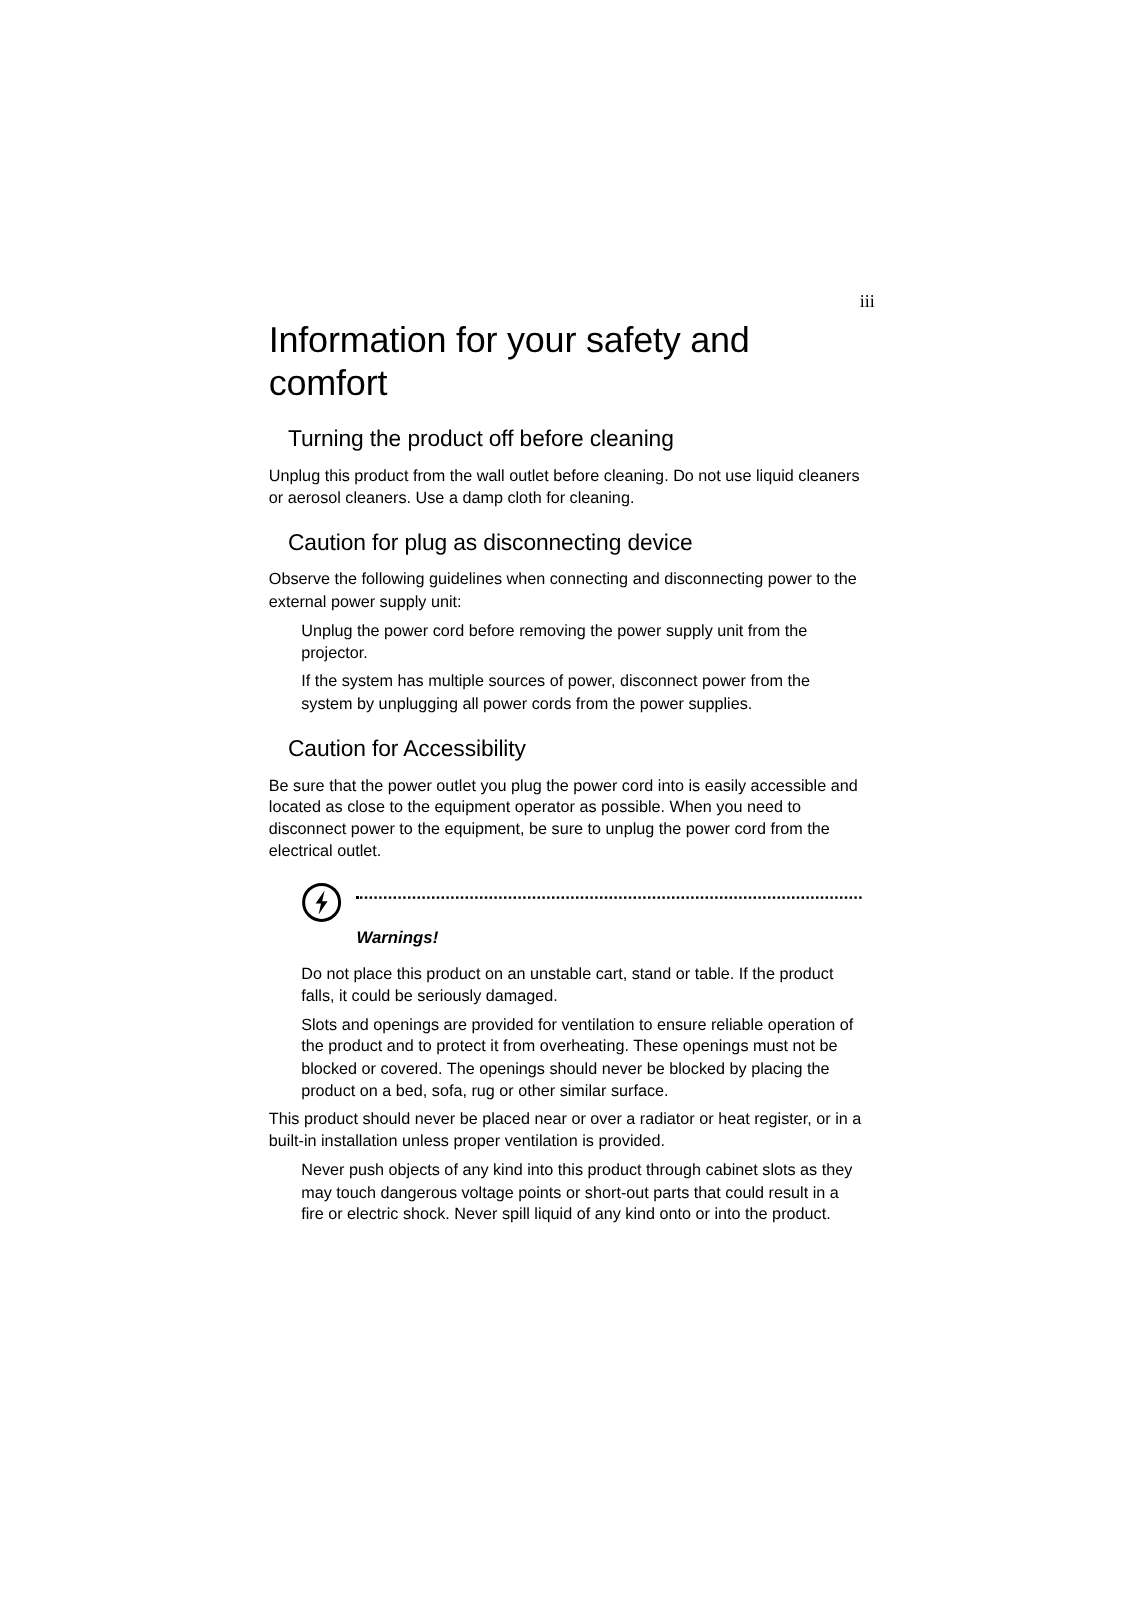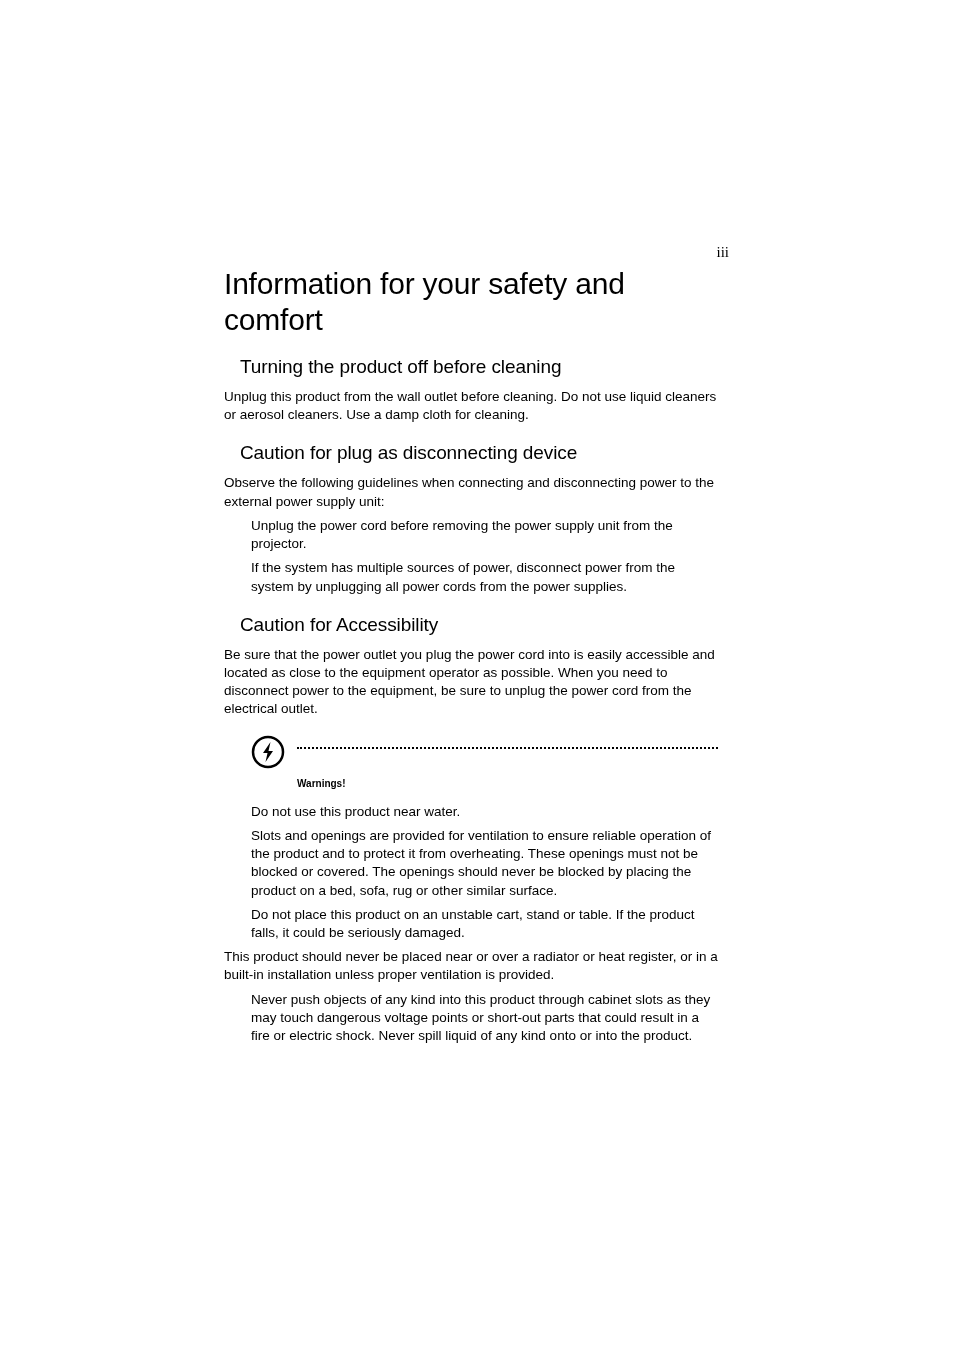--- a/index.html
+++ b/index.html
@@ -76,22 +76,23 @@
       border-top: 2px dotted #000;
       height: 0;
       margin-top: -8px;
     }
     .warning-label {
       margin-left: 73px;
       margin-top: -2px;
       margin-bottom: 12px;
     }
     .warning-label span {
-      font-size: 10px;
+      font-size: 14px;
       font-weight: 700;
+      font-style: italic;
     }
   </style>
 </head>
 <body>
 
 <div class="page-number">iii</div>
 
 <div class="content">
 
   <h1>Information for your safety and comfort</h1>
@@ -117,23 +118,22 @@
         <path d="M 19.5 7 L 12 18 L 16.5 18 L 14.5 27 L 22 16 L 17.5 16 Z" fill="#000"></path>
       </svg>
     </span>
     <div class="dotted-line"></div>
   </div>
   <div class="warning-label">
     <span>Warnings!</span>
   </div>
 
   <div class="bullet-block">
-    <p>Do not use this product near water.</p>
+    <p>Do not place this product on an unstable cart, stand or table. If the product falls, it could be seriously damaged.</p>
     <p>Slots and openings are provided for ventilation to ensure reliable operation of the product and to protect it from overheating. These openings must not be blocked or covered. The openings should never be blocked by placing the product on a bed, sofa, rug or other similar surface.</p>
-    <p>Do not place this product on an unstable cart, stand or table. If the product falls, it could be seriously damaged.</p>
   </div>
 
   <p>This product should never be placed near or over a radiator or heat register, or in a built-in installation unless proper ventilation is provided.</p>
 
   <div class="bullet-block">
     <p>Never push objects of any kind into this product through cabinet slots as they may touch dangerous voltage points or short-out parts that could result in a fire or electric shock. Never spill liquid of any kind onto or into the product.</p>
   </div>
 
 </div>
 

